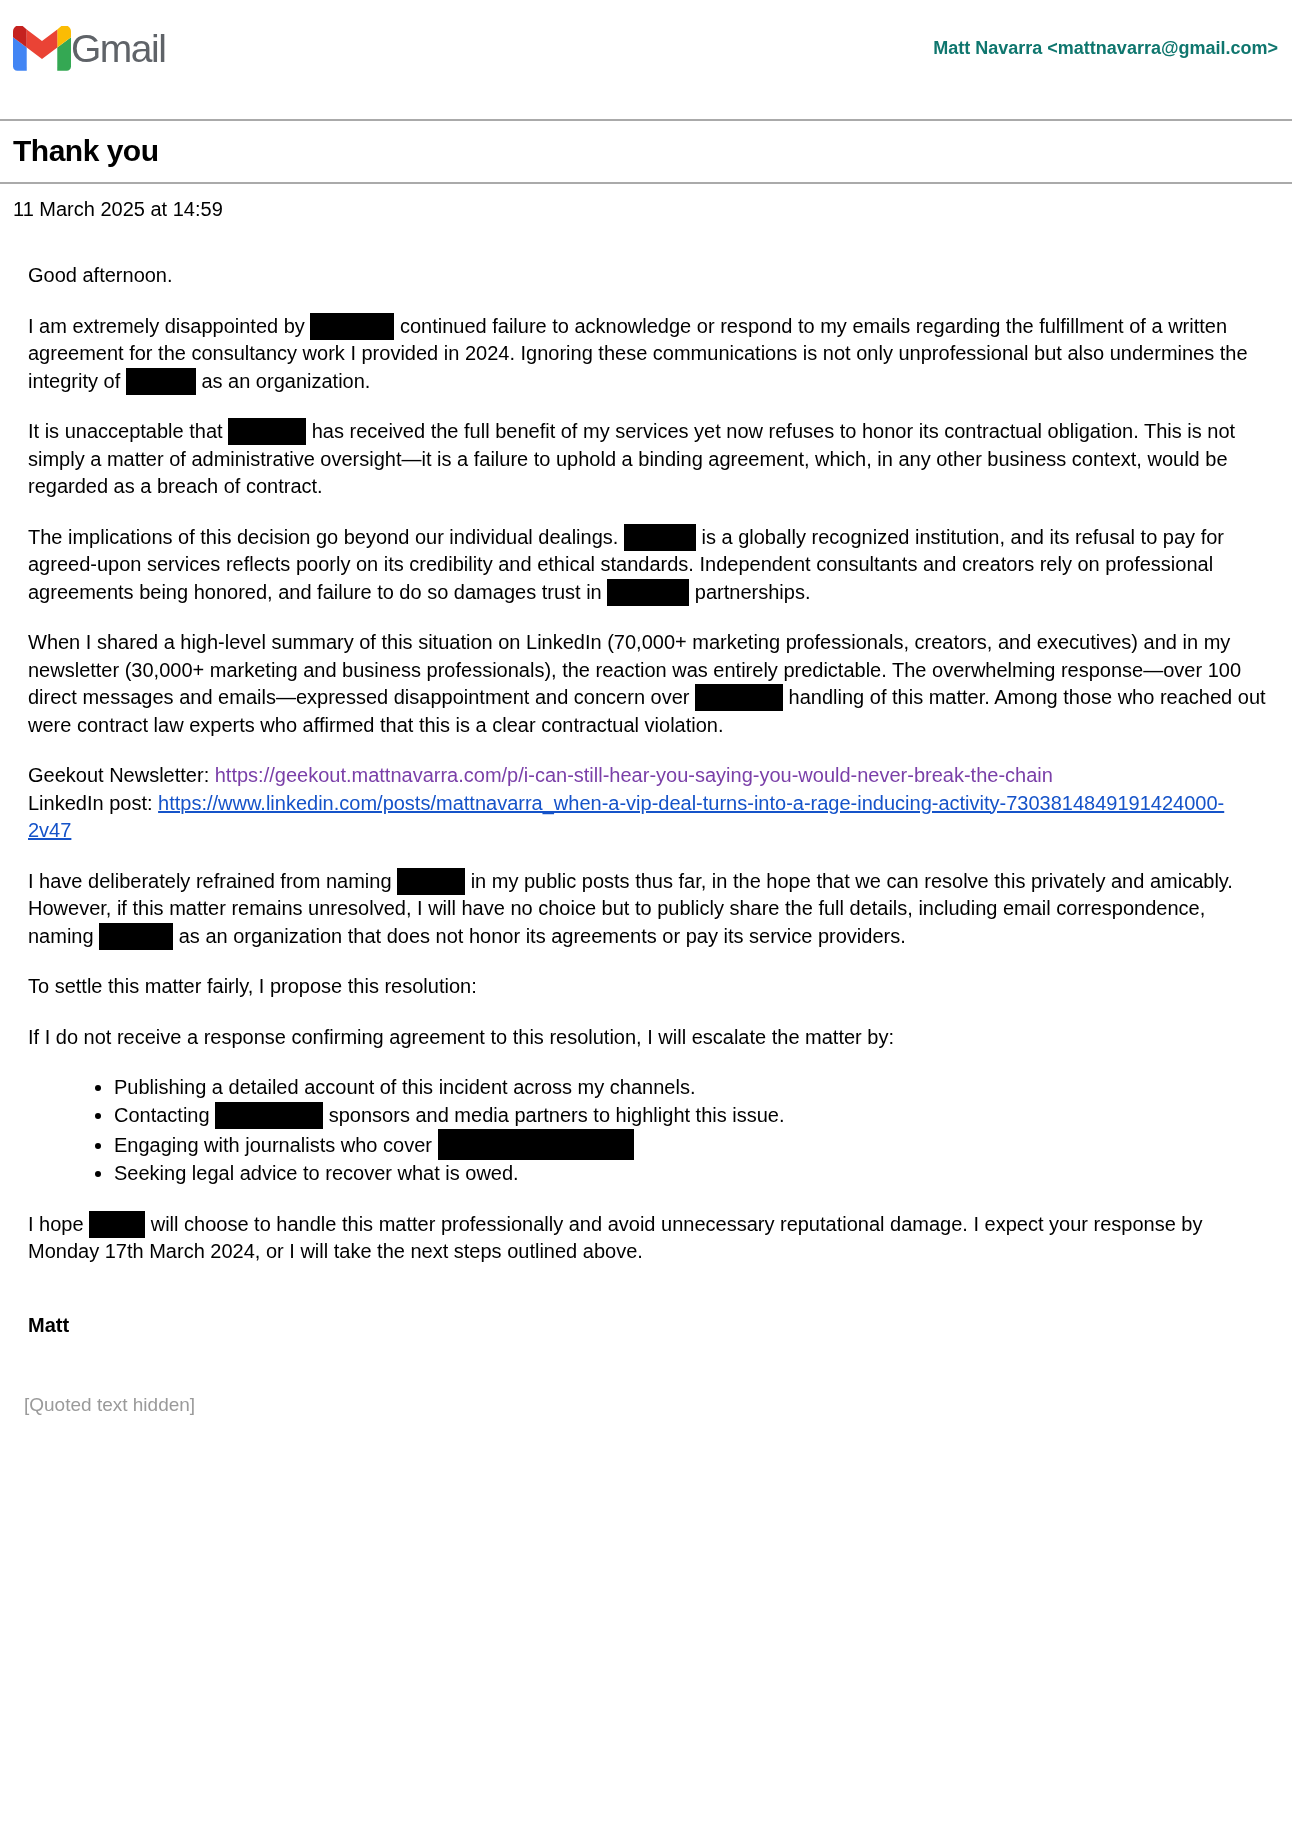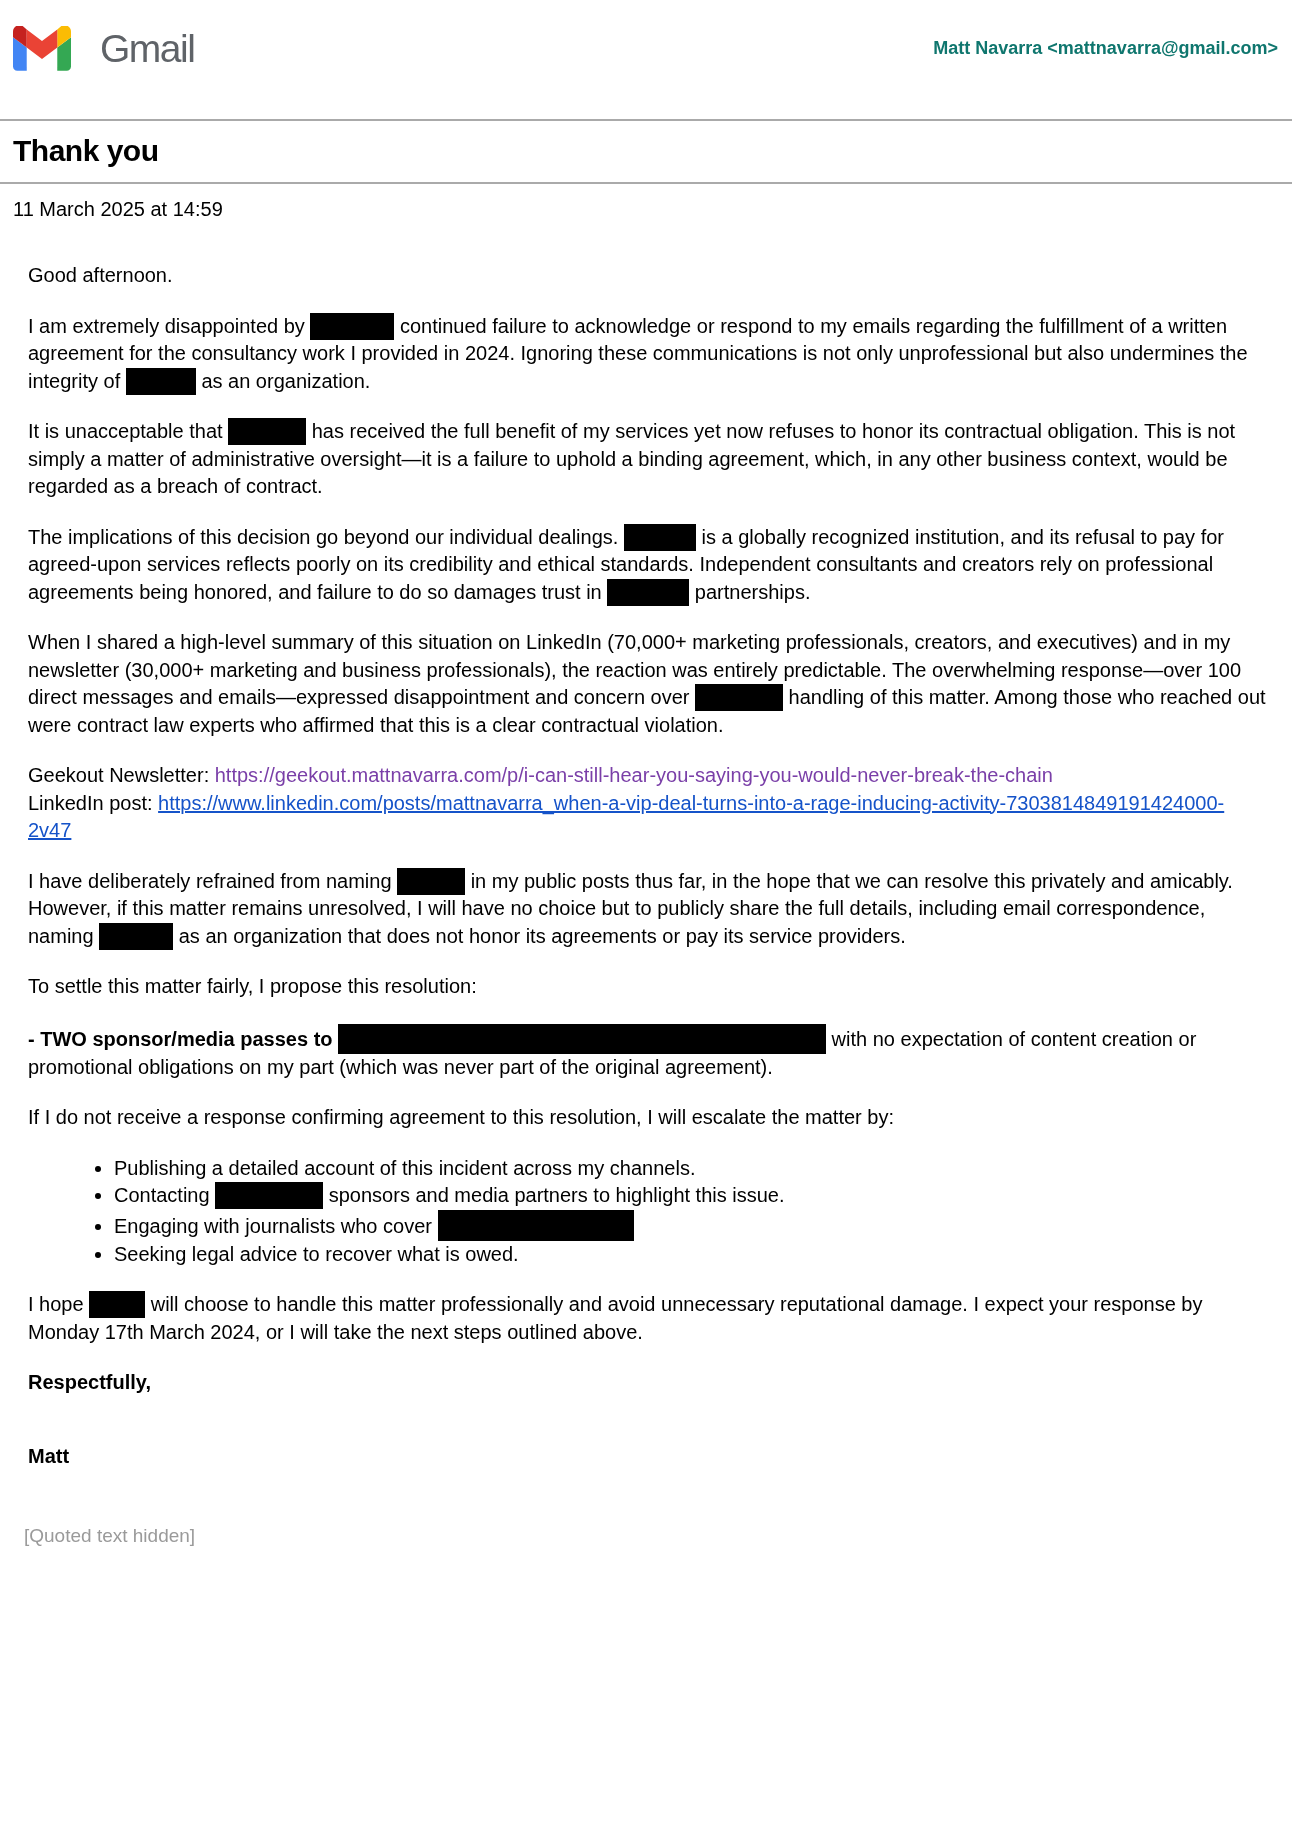--- a/index.html
+++ b/index.html
@@ -2,21 +2,21 @@
 <html><head>
 <meta charset="utf-8">
 <style>
   html,body{margin:0;padding:0;background:#fff;}
   .page{
     width:1292px;height:1829px;background:#ffffff;overflow:hidden;
     font-family:"Liberation Sans","DejaVu Sans",sans-serif;color:#000;position:relative;
   }
   
   .header-row{display:flex;justify-content:space-between;align-items:center;padding:26px 14px 0 13px;}
-  .logo{display:flex;align-items:center;gap:29px;}
+  .logo{display:flex;align-items:center;gap:0;}
   .logo svg{display:block;}
   .logo-text{font-size:39px;color:#5f6368;letter-spacing:-1.5px;font-weight:500;}
   .account{font-size:18px;font-weight:bold;color:#0f766e;}
   .rule{border:none;border-top:2px solid #aaaaaa;margin:0;}
   .hr1{margin-top:48px;}
   .subject{font-size:30px;font-weight:bold;margin:13px 0 14px 13px;letter-spacing:-0.5px;}
   
   .meta{display:flex;justify-content:space-between;align-items:flex-start;padding:10px 14px 0 13px;font-size:20px;line-height:26px;}
   .meta-line{white-space:nowrap;margin-bottom:1px;}
   .from-name{font-weight:bold;}
@@ -71,28 +71,26 @@
 
   <div class="body" id="email-body">
       <p><span>Good afternoon.</span></p>
       <p><span>I am extremely disappointed by </span><span class="rx" style="width: 84px;"></span><span> continued failure to acknowledge or respond to my emails regarding the fulfillment of a written agreement for the consultancy work I provided in 2024. Ignoring these communications is not only unprofessional but also undermines the integrity of </span><span class="rx" style="width: 70px;"></span><span> as an organization.</span></p>
       <p><span>It is unacceptable that </span><span class="rx" style="width: 78px;"></span><span> has received the full benefit of my services yet now refuses to honor its contractual obligation. This is not simply a matter of administrative oversight—it is a failure to uphold a binding agreement, which, in any other business context, would be regarded as a breach of contract.</span></p>
       <p><span>The implications of this decision go beyond our individual dealings. </span><span class="rx" style="width: 72px;"></span><span> is a globally recognized institution, and its refusal to pay for agreed-upon services reflects poorly on its credibility and ethical standards. Independent consultants and creators rely on professional agreements being honored, and failure to do so damages trust in </span><span class="rx" style="width: 82px;"></span><span> partnerships.</span></p>
       <p><span>When I shared a high-level summary of this situation on LinkedIn (70,000+ marketing professionals, creators, and executives) and in my newsletter (30,000+ marketing and business professionals), the reaction was entirely predictable. The overwhelming response—over 100 direct messages and emails—expressed disappointment and concern over </span><span class="rx" style="width: 88px;"></span><span> handling of this matter. Among those who reached out were contract law experts who affirmed that this is a clear contractual violation.</span></p>
       <p><span>Geekout Newsletter: </span><a class="lnk purple">https://geekout.mattnavarra.com/p/i-can-still-hear-you-saying-you-would-never-break-the-chain</a><br><span>LinkedIn post: </span><a class="lnk blue">https://www.linkedin.com/posts/mattnavarra_when-a-vip-deal-turns-into-a-rage-inducing-activity-7303814849191424000-2v47</a></p>
       <p><span>I have deliberately refrained from naming </span><span class="rx" style="width: 68px;"></span><span> in my public posts thus far, in the hope that we can resolve this privately and amicably. However, if this matter remains unresolved, I will have no choice but to publicly share the full details, including email correspondence, naming </span><span class="rx" style="width: 74px;"></span><span> as an organization that does not honor its agreements or pay its service providers.</span></p>
       <p><span>To settle this matter fairly, I propose this resolution:</span></p>
-      <p><span class="b">- TWO sponsor/media passes to </span><span class="rx" style="width: 488px; height: 30px; vertical-align: -8px;"></span><span> with no expectation of content creation or promotional obligations on my part (which was never part of the original agreement).</span></p>
       <p><span>If I do not receive a response confirming agreement to this resolution, I will escalate the matter by:</span></p>
       <ul>
         <li><span>Publishing a detailed account of this incident across my channels.</span></li>
         <li><span>Contacting </span><span class="rx" style="width: 108px;"></span><span> sponsors </span><span class="u">and media partners to highlight</span><span> this issue.</span></li>
         <li><span>Engaging with journalists who cover </span><span class="rx" style="width: 196px; height: 31px; vertical-align: -8px;"></span></li>
         <li><span>Seeking legal advice to recover what is owed.</span></li>
       </ul>
       <p><span>I hope </span><span class="rx" style="width: 56px;"></span><span> will choose to handle this matter professionally and avoid unnecessary reputational damage. I expect your response by </span><span class="u">Monday 17th March 2024,</span><span> or I will take the next steps outlined above.</span></p>
-      <p class="sig"><span class="b">Respectfully,</span></p>
       <p class="sig matt"><span class="b">Matt</span></p>
     </div>
 
   <p class="body quoted" style="margin-left:24px;">[Quoted text hidden]</p>
 
 </div>
 
 </body></html>

